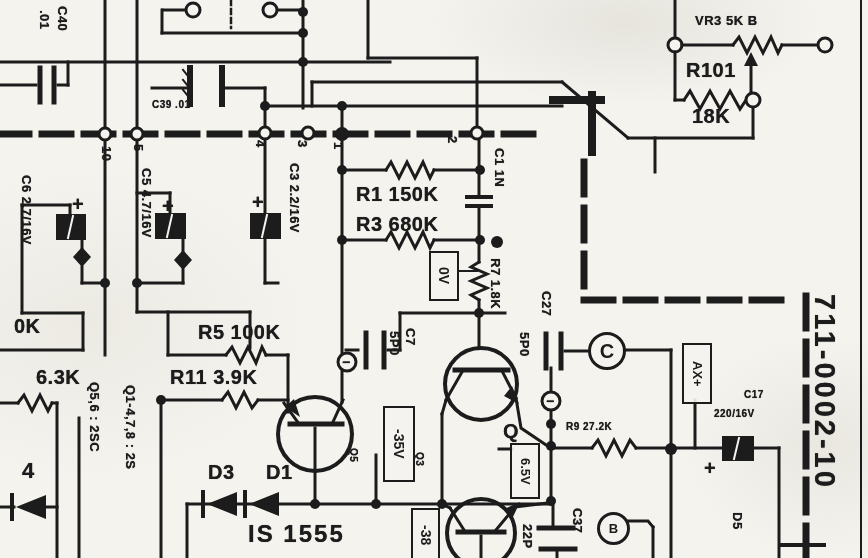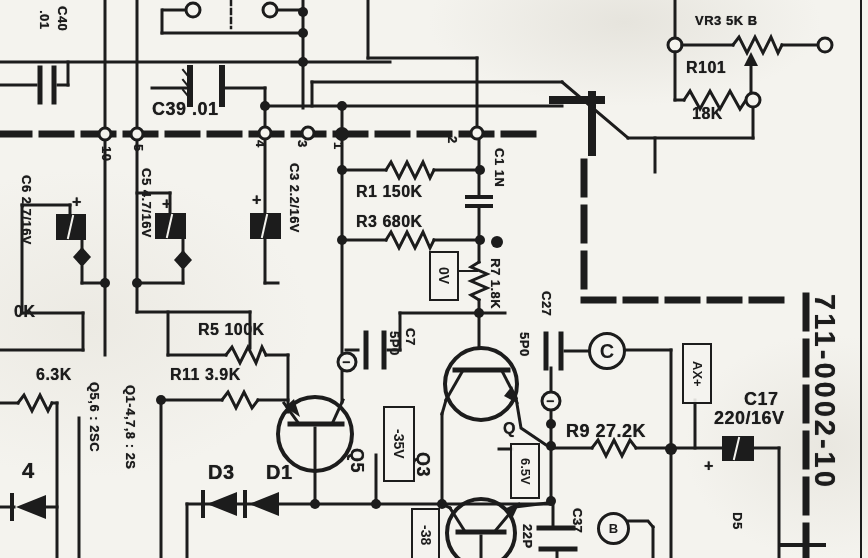--- a/index.html
+++ b/index.html
@@ -25,22 +25,22 @@
   svg.wires .thick{stroke-width:8;}
   svg.wires .dlink{stroke-width:2.5;stroke-dasharray:5 4;}
   svg.wires .paperln{stroke:#f4f3ee;stroke-width:2;}
   svg.wires circle.open{fill:#f4f3ee;stroke:#1c1c1c;stroke-width:3;}
   svg.wires circle.tr{fill:none;stroke:#1c1c1c;stroke-width:4;}
   svg.wires circle.dot{fill:#1c1c1c;stroke:none;}
   svg.wires polygon{fill:#1c1c1c;stroke:none;}
   svg.wires rect.body{fill:#1c1c1c;stroke:none;}
   .lbl{position:absolute;z-index:2;font-weight:700;white-space:nowrap;letter-spacing:.5px;
        text-shadow:0 0 .7px #2a2a2a;line-height:1;}
-  .v{writing-mode:vertical-rl;} .s13{font-size:13px;} .s14{font-size:14px;} .s15{font-size:18px;}
-  .s16{font-size:16px;} .s17{font-size:13px;} .s20{font-size:20px;} .s22{font-size:22px;}
+  .v{writing-mode:vertical-rl;} .s13{font-size:13px;} .s14{font-size:14px;} .s15{font-size:10px;}
+  .s16{font-size:20px;} .s17{font-size:13px;} .s20{font-size:20px;} .s22{font-size:22px;}
   .s24{font-size:24px;letter-spacing:2px;} .s29{font-size:29px;letter-spacing:3px;}
   .bx{position:absolute;z-index:3;border:2.5px solid #1c1c1c;background:rgba(244,243,238,.9);
       display:flex;align-items:center;justify-content:center;font-weight:700;}
   .term{position:absolute;z-index:3;border:3px solid #1c1c1c;border-radius:50%;
         display:flex;align-items:center;justify-content:center;font-weight:700;background:rgba(244,243,238,.9);}
 </style>
 </head>
 <body>
 
 <div id="stage">
@@ -306,33 +306,34 @@
 <div class="lbl s16" style="left:356px;top:214px">R3 680K</div>
 <div class="lbl v s13" style="left:493px;top:148px">C1 1N</div>
 <div class="lbl v s13" style="left:489px;top:258px">R7 1.8K</div>
 <div class="lbl v s13" style="left:404px;top:328px">C7</div>
 <div class="lbl v s13" style="left:388px;top:331px">5P0</div>
 <div class="lbl v s13" style="left:540px;top:291px">C27</div>
 <div class="lbl v s13" style="left:518px;top:332px">5P0</div>
 <div class="lbl s16" style="left:198px;top:322px">R5 100K</div>
 <div class="lbl s16" style="left:170px;top:367px">R11 3.9K</div>
 <div class="lbl s16" style="left:36px;top:367px">6.3K</div>
-<div class="lbl s16" style="left:14px;top:304px">0K</div>
+<div class="lbl s16" style="left:14px;top:316px">0K</div>
 <div class="lbl s15" style="left:566px;top:422px">R9 27.2K</div>
 <div class="lbl s15" style="left:744px;top:390px">C17</div>
 <div class="lbl s15" style="left:714px;top:409px">220/16V</div>
 <div class="lbl v s13" style="left:521px;top:524px">22P</div>
 <div class="lbl v s13" style="left:571px;top:508px">C37</div>
 <div class="lbl s20" style="left:208px;top:462px">D3</div>
 <div class="lbl s20" style="left:266px;top:462px">D1</div>
 <div class="lbl s22" style="left:22px;top:460px">4</div>
 <div class="lbl v s17" style="left:731px;top:512px">D5</div>
 <div class="lbl v s15" style="left:348px;top:448px">Q5</div>
 <div class="lbl v s15" style="left:414px;top:452px" title="Q3">Q3</div>
 <div class="lbl s16" style="left:503px;top:421px">Q</div>
+<div class="lbl s24" style="left:248px;top:522px">IS 1555</div>
 <div class="lbl v s17" style="left:88px;top:382px">Q5,6 : 2SC</div>
 <div class="lbl v s17" style="left:124px;top:385px">Q1-4,7,8 : 2S</div>
 <div class="lbl v s29" style="left:810px;top:294px">711-0002-10</div>
 
 <div class="lbl s16" style="left:72px;top:194px">+</div>
 <div class="lbl s16" style="left:162px;top:196px">+</div>
 <div class="lbl s16" style="left:252px;top:192px">+</div>
 <div class="lbl s16" style="left:704px;top:458px">+</div>
 
 <div class="bx" style="left:429px;top:251px;width:26px;height:46px">

